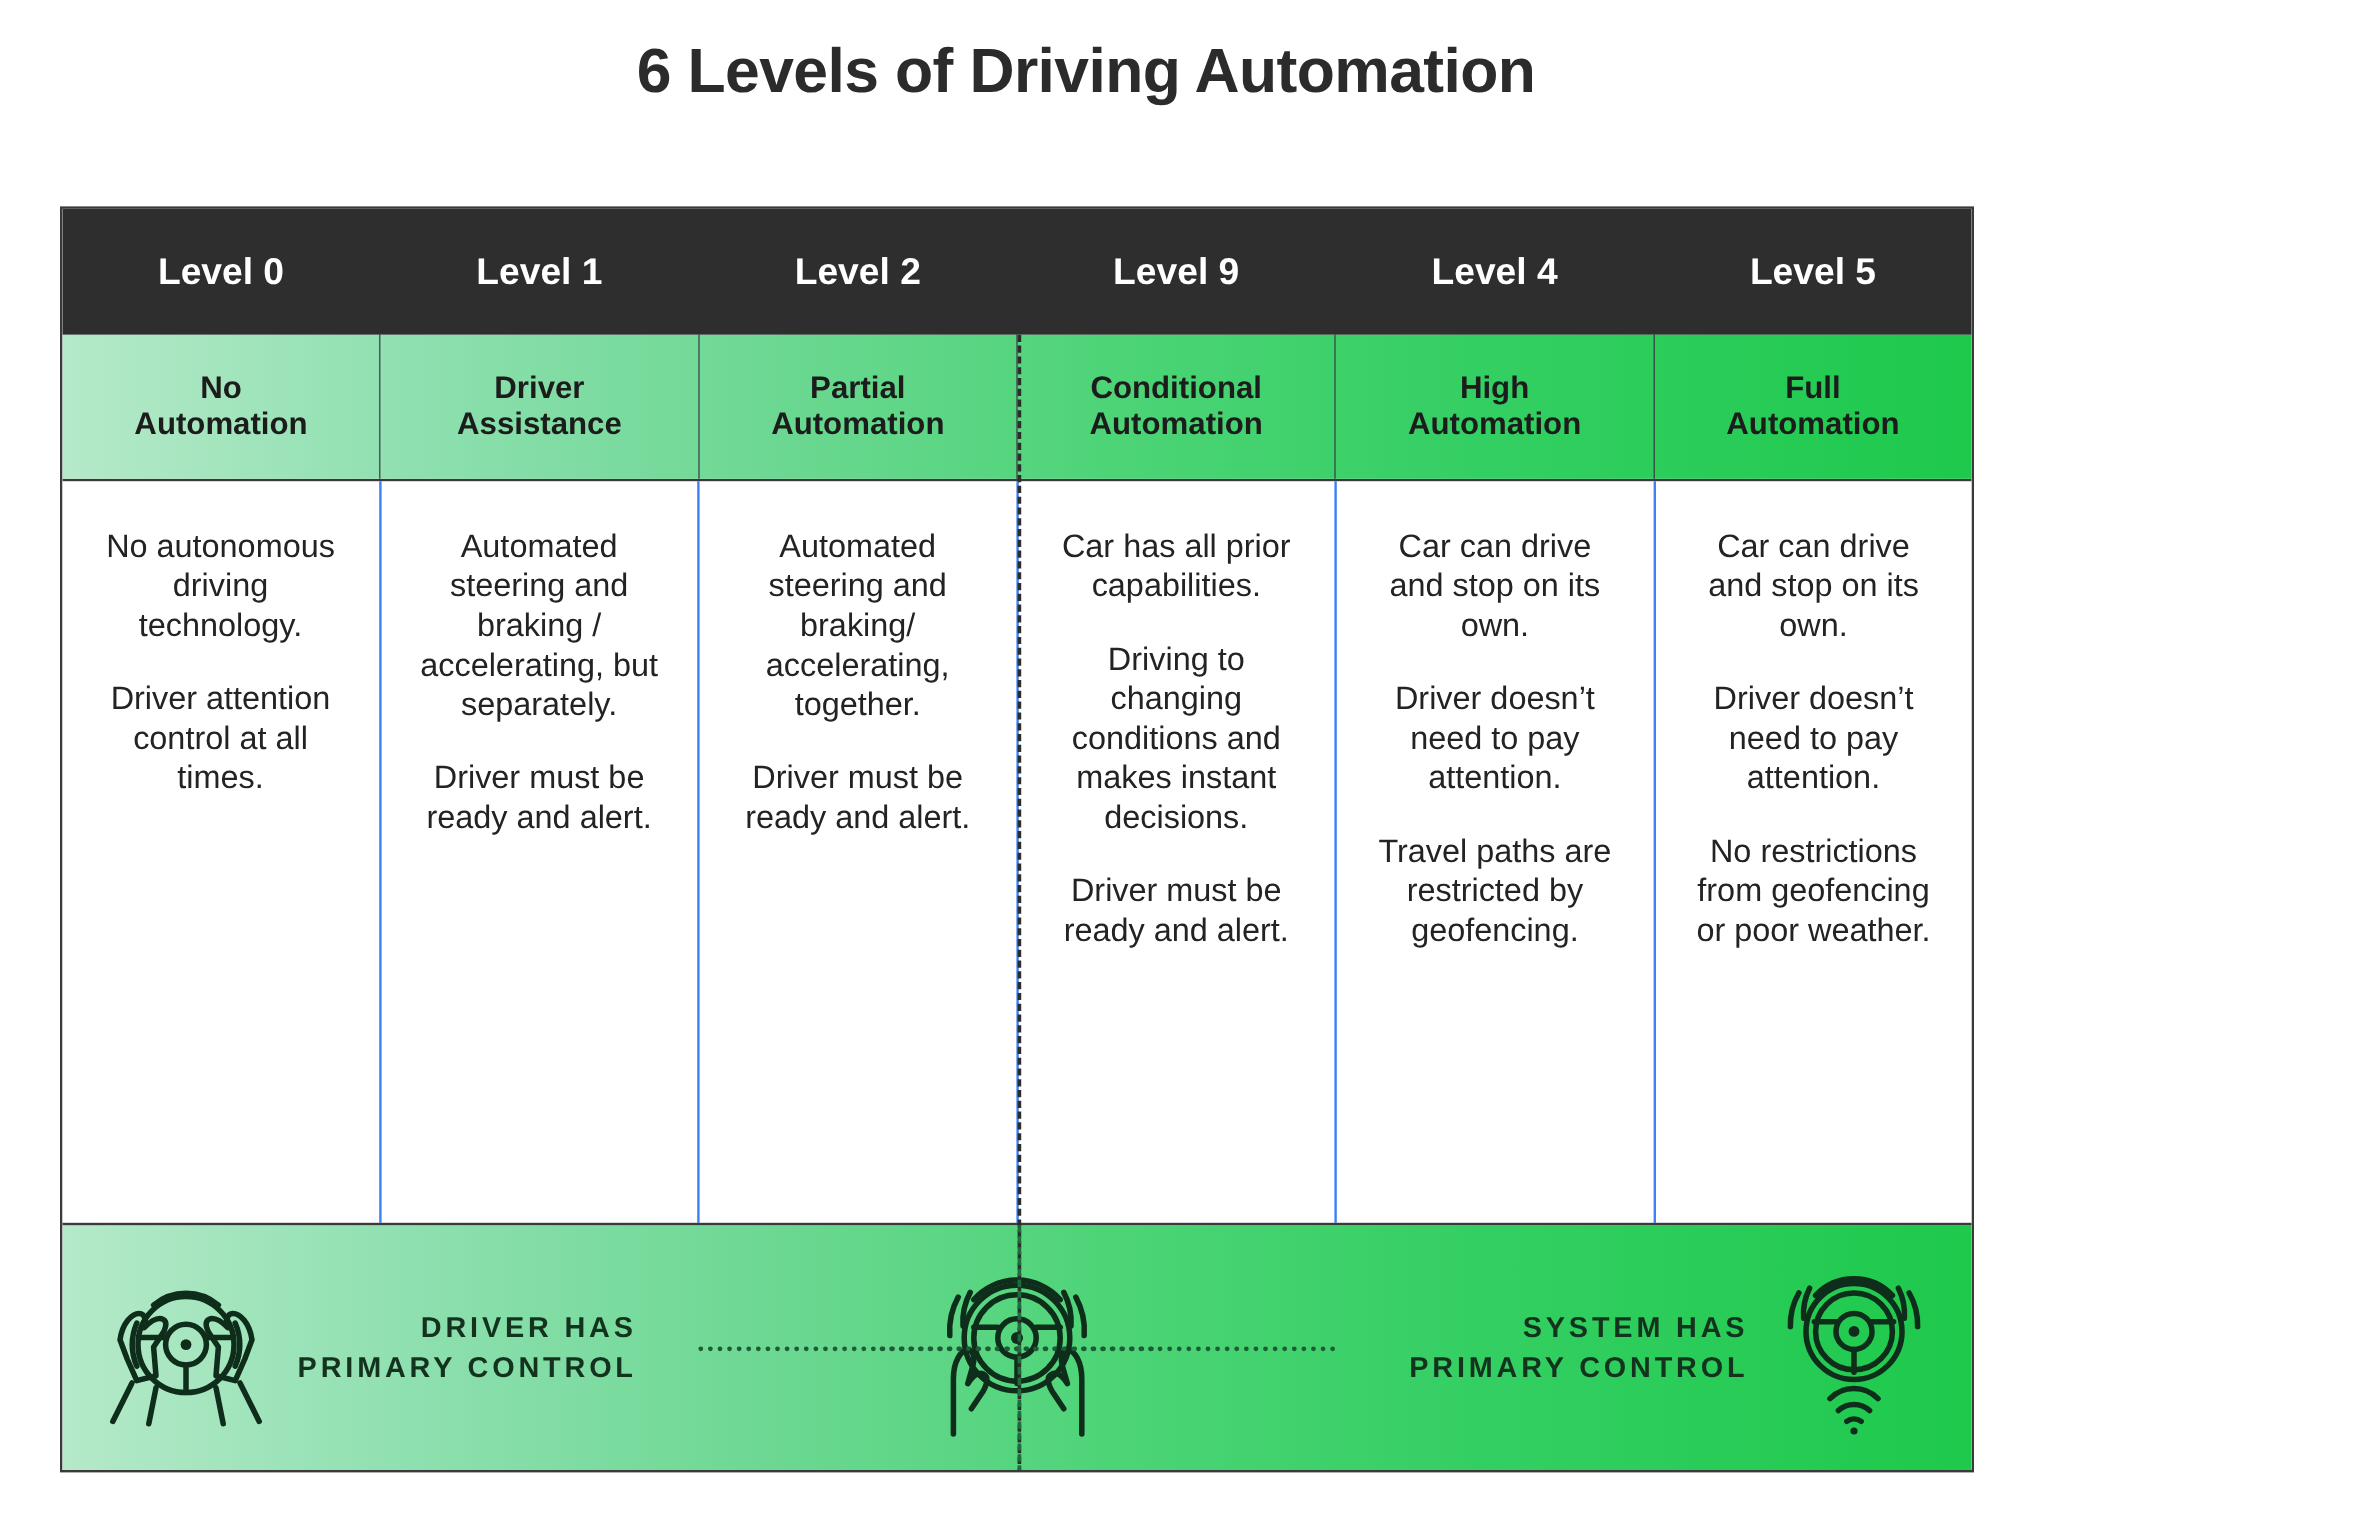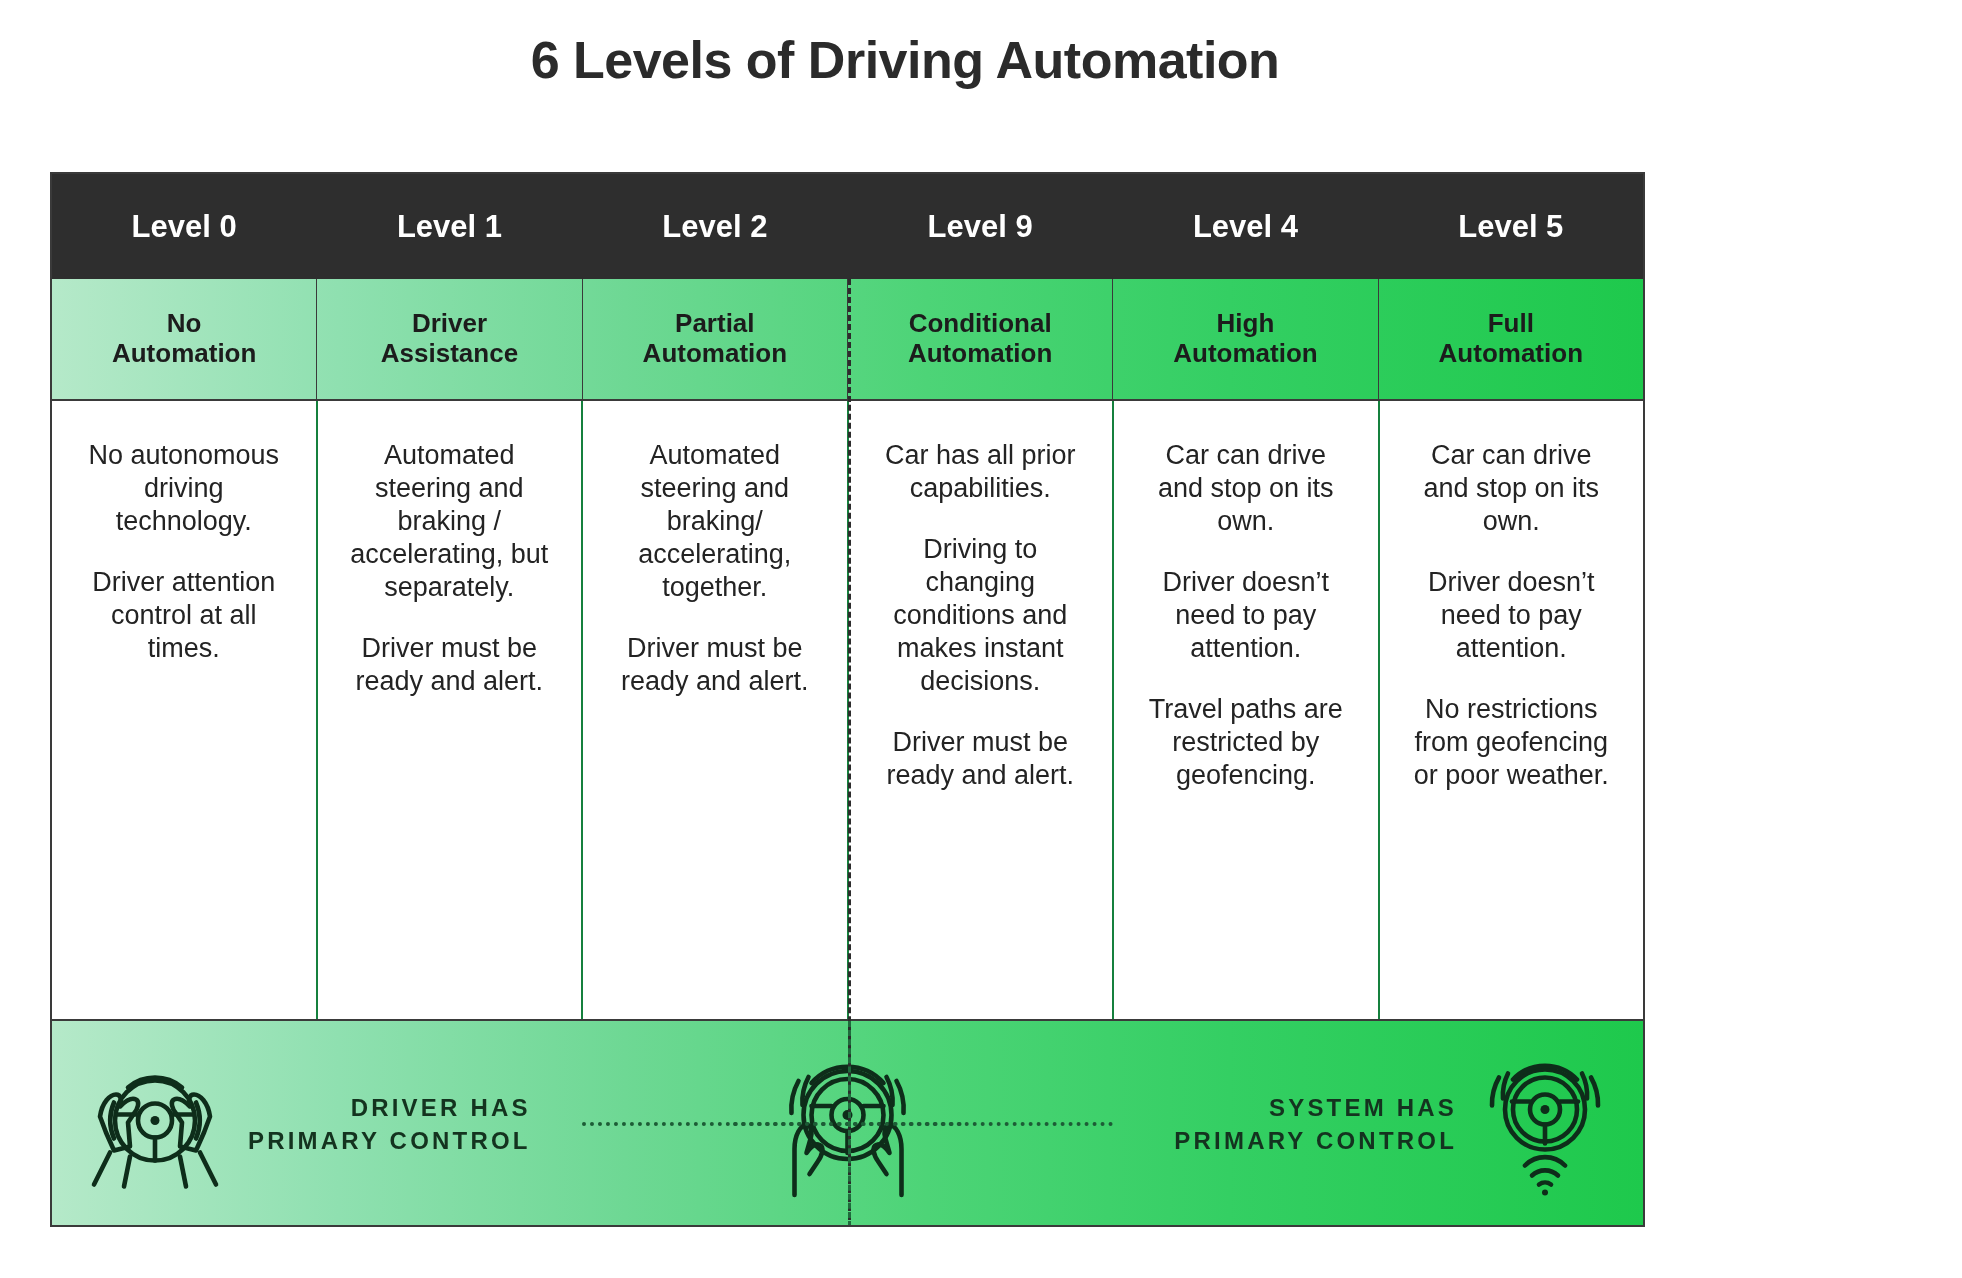--- a/index.html
+++ b/index.html
@@ -94,21 +94,21 @@
     background: #ffffff;
     border-top: 2px solid #3a3a3a;
   }
   .body-cell {
     flex: 1 1 0;
     padding: 38px 26px 0 26px;
     text-align: center;
     font-size: 27px;
     line-height: 1.22;
     color: #232323;
-    border-right: 2px solid #15803d;
+    border-right: 2px solid #3b82f6;
   }
   .body-cell:last-child { border-right: none; }
   .body-cell p { margin-bottom: 28px; }
 
   
   .dash-divider {
     position: absolute;
     left: 50%;
     top: 105px;
     width: 0;

